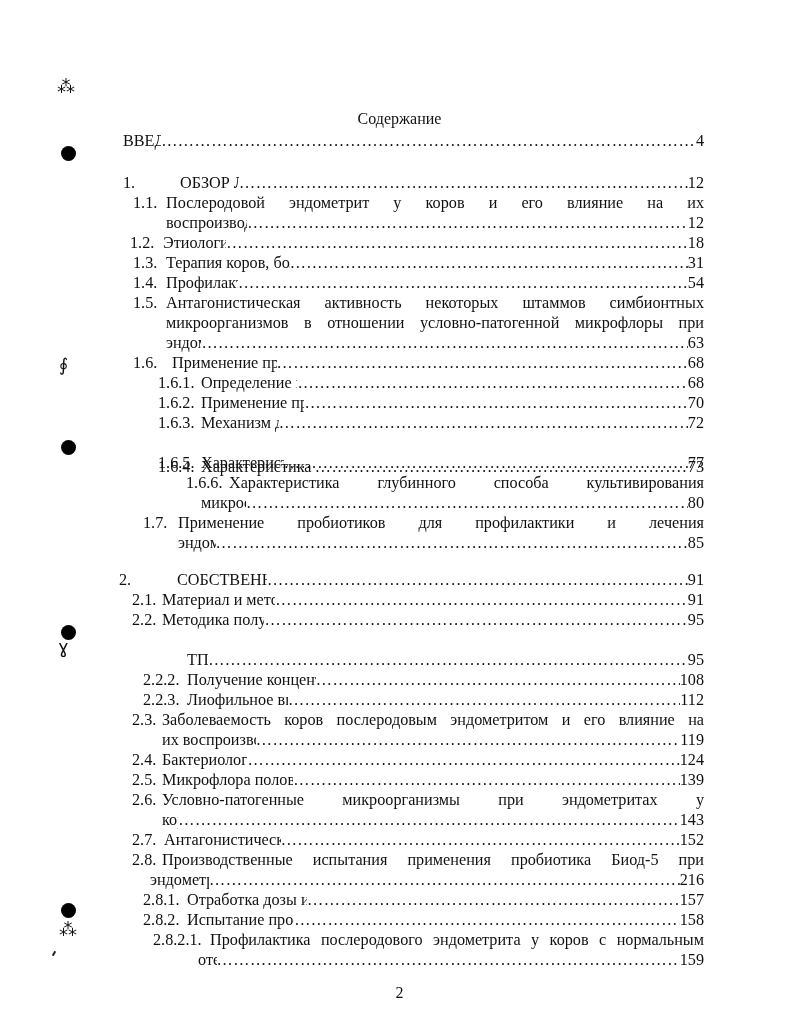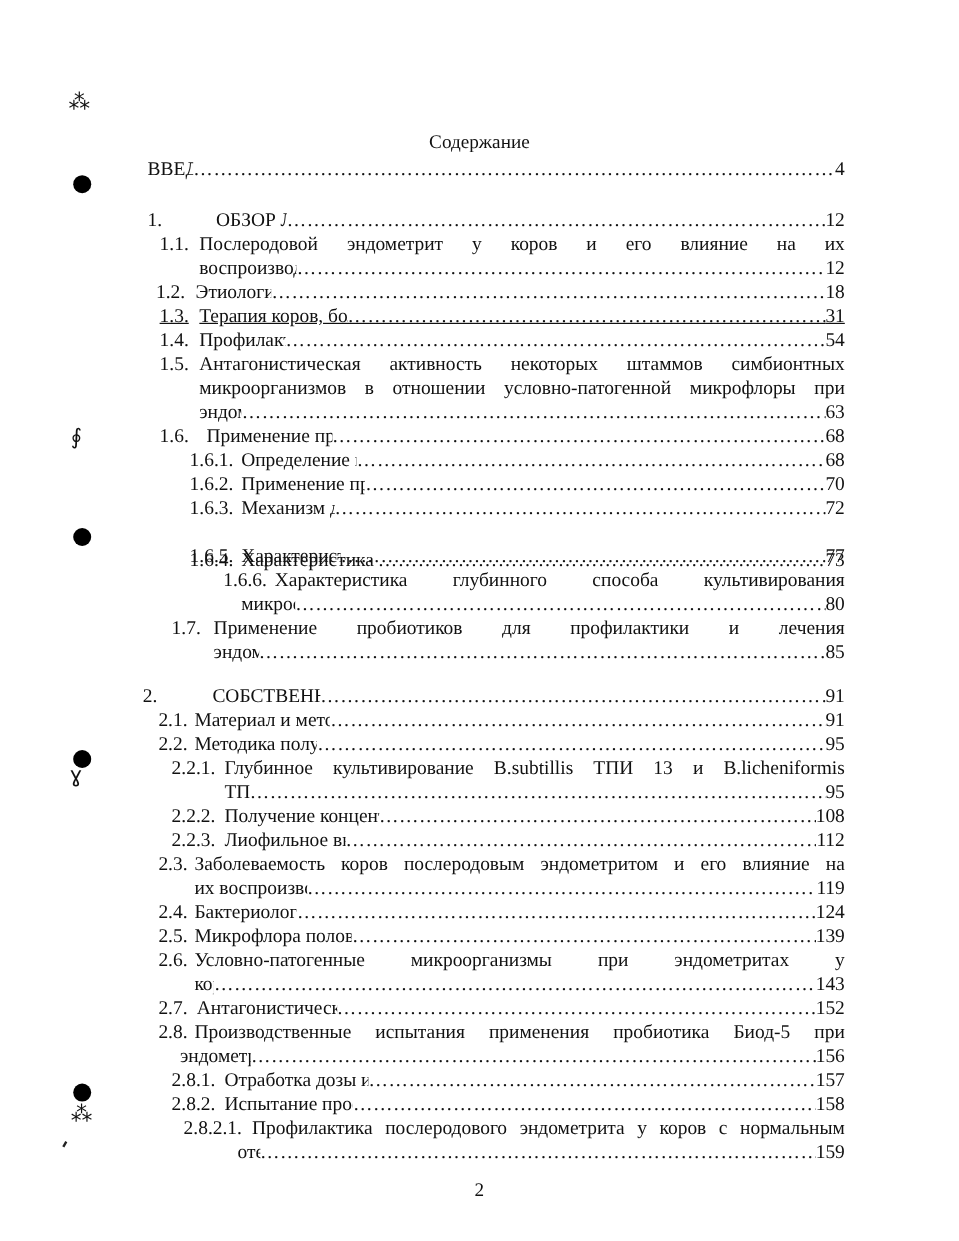--- a/index.html
+++ b/index.html
@@ -130,21 +130,21 @@
     <span class="page-num">12</span>
   </div>
 
   <div class="toc-line" style="left:130px; top:233px;">
     <span class="num" style="width:33px;">1.2.</span>
     <span class="text">Этиология эндометрита</span>
     <span class="leader"></span>
     <span class="page-num">18</span>
   </div>
 
-  <div class="toc-line" style="left:133px; top:253px;text-decoration:underline;">
+  <div class="toc-line" style="left:133px; top:253px;">
     <span class="num" style="width:33px;">1.3.</span>
     <span class="text">Терапия коров, больных послеродовым эндометритом</span>
     <span class="leader"></span>
     <span class="page-num">31</span>
   </div>
 
   <div class="toc-line" style="left:133px; top:273px;">
     <span class="num" style="width:33px;">1.4.</span>
     <span class="text">Профилактика эндометрита</span>
     <span class="leader"></span>
@@ -240,24 +240,20 @@
     <span class="page-num">91</span>
   </div>
 
   <div class="toc-line" style="left:132px; top:610px;">
     <span class="num" style="width:30px;">2.2.</span>
     <span class="text">Методика получения сухой формы Биод-5</span>
     <span class="leader"></span>
     <span class="page-num">95</span>
   </div>
 
-  <div class="toc-line justify" style="left:143px; top:630px;">
-    <span class="num" style="width:44px;">2.2.1.</span>
-    <span class="text">Глубинное культивирование B.subtillis ТПИ 13 и B.licheniformis</span>
-  </div>
   <div class="toc-line" style="left:187px; top:650px;">
     <span class="text">ТПИ 11</span>
     <span class="leader"></span>
     <span class="page-num">95</span>
   </div>
 
   <div class="toc-line" style="left:143px; top:670px;">
     <span class="num" style="width:44px;">2.2.2.</span>
     <span class="text">Получение концентрированной микробной суспензии бацилл</span>
     <span class="leader"></span>
@@ -312,21 +308,21 @@
     <span class="page-num">152</span>
   </div>
 
   <div class="toc-line justify" style="left:132px; top:850px;">
     <span class="num" style="width:30px;">2.8.</span>
     <span class="text">Производственные испытания применения пробиотика Биод-5 при</span>
   </div>
   <div class="toc-line" style="left:150px; top:870px;">
     <span class="text">эндометритах у коров</span>
     <span class="leader"></span>
-    <span class="page-num">156</span>
+    <span class="page-num">216</span>
   </div>
 
   <div class="toc-line" style="left:143px; top:890px;">
     <span class="num" style="width:44px;">2.8.1.</span>
     <span class="text">Отработка дозы и интервала введения препарата Биод-5 </span>
     <span class="leader"></span>
     <span class="page-num">157</span>
   </div>
 
   <div class="toc-line" style="left:143px; top:910px;">

